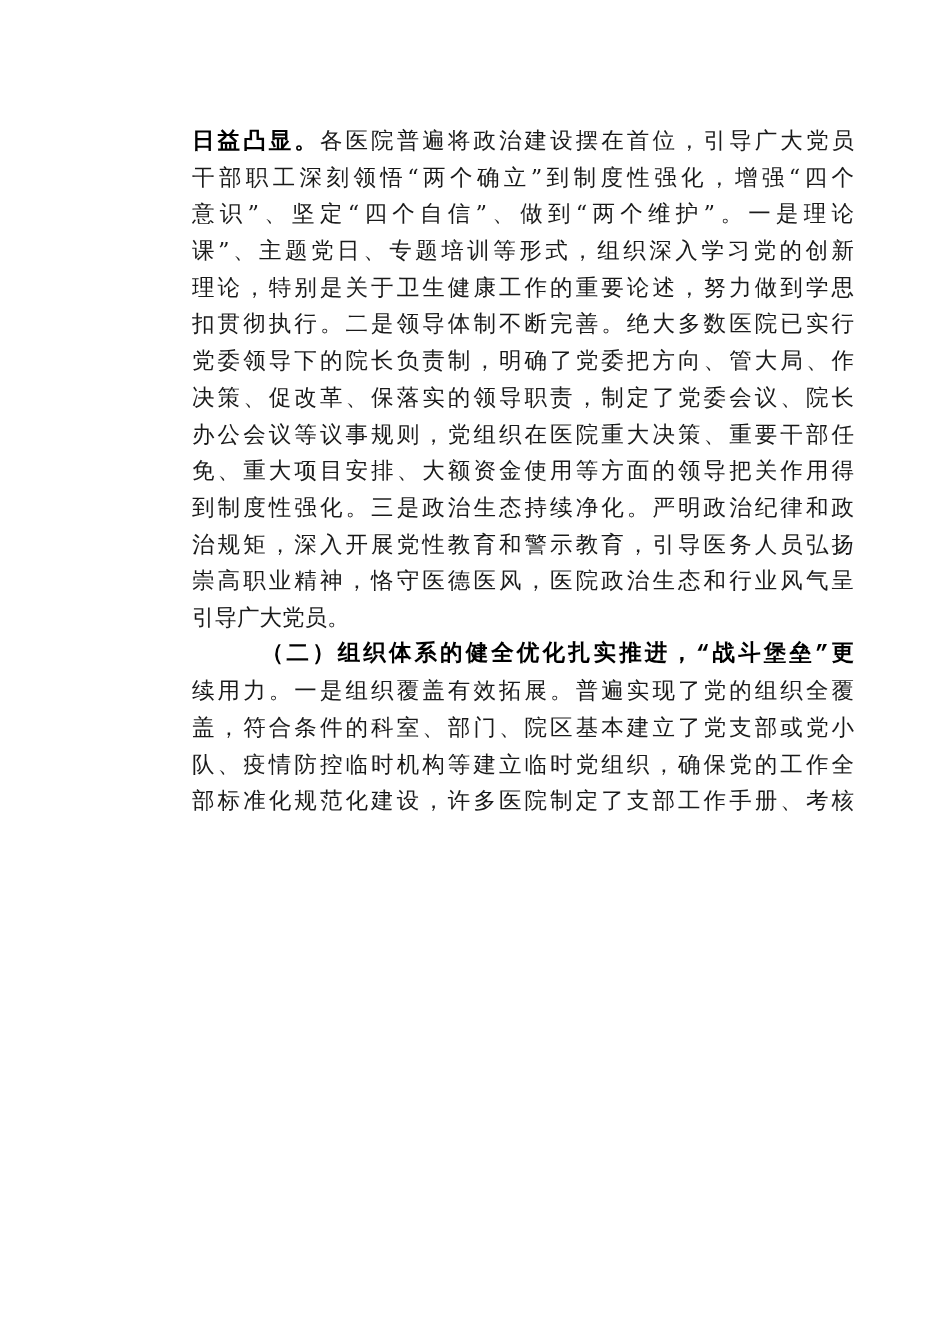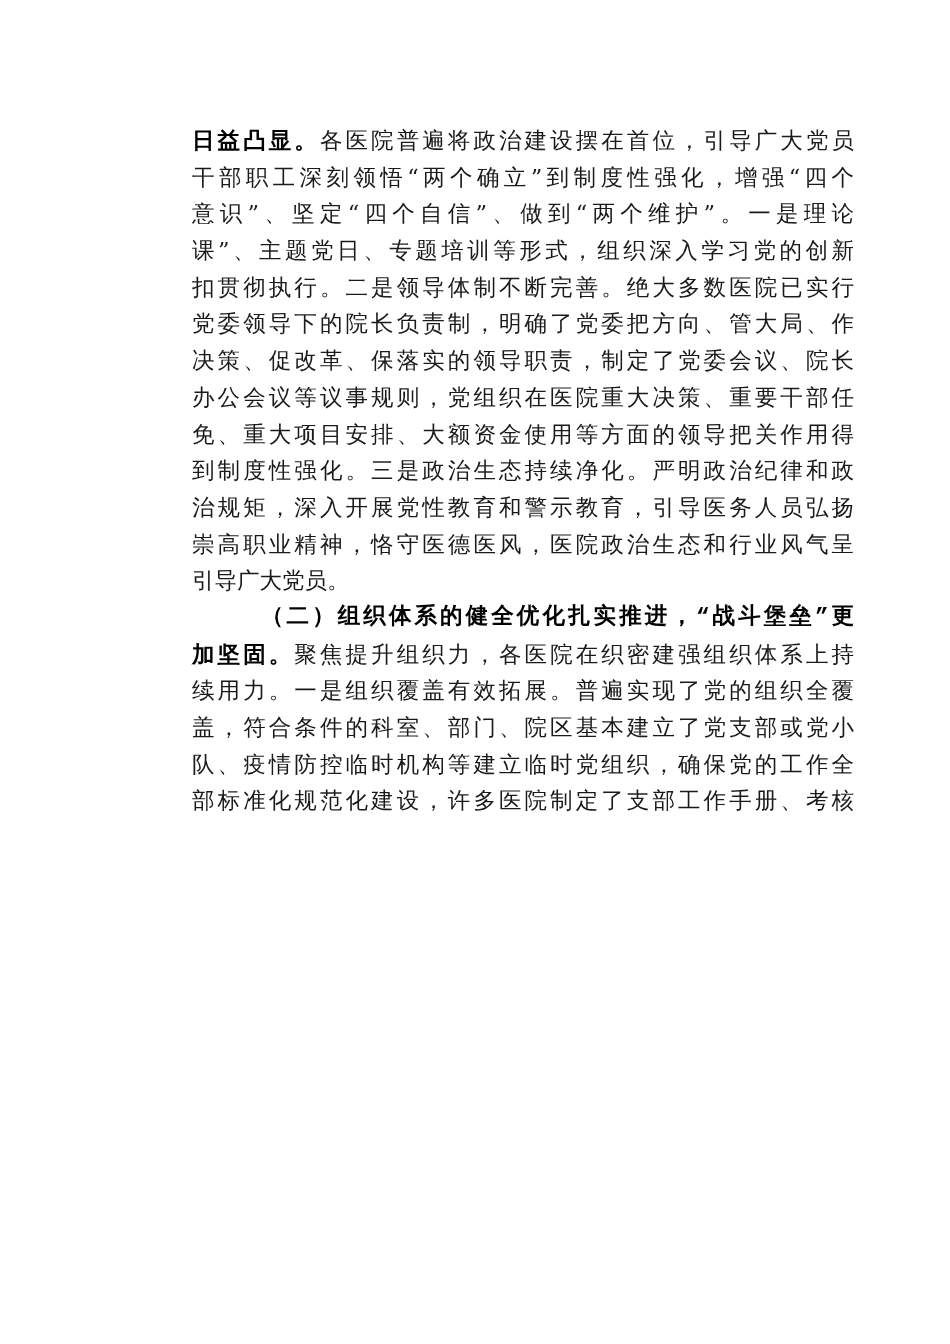--- a/index.html
+++ b/index.html
@@ -17,31 +17,31 @@
 </style>
 </head>
 <body>
 
 <div class="page">
   <div>
     <span class="line"><span class="b">日益凸显。</span><span>各医院普遍将政治建设摆在首位，引导广大党员</span></span>
     <span class="line">干部职工深刻领悟“两个确立”到制度性强化，增强“四个</span>
     <span class="line">意识”、坚定“四个自信”、做到“两个维护”。一是理论</span>
     <span class="line">课”、主题党日、专题培训等形式，组织深入学习党的创新</span>
+    <span class="line">理论，特别是关于卫生健康工作的重要论述，努力做到学思</span>
     <span class="line">扣贯彻执行。二是领导体制不断完善。绝大多数医院已实行</span>
     <span class="line">党委领导下的院长负责制，明确了党委把方向、管大局、作</span>
     <span class="line">决策、促改革、保落实的领导职责，制定了党委会议、院长</span>
     <span class="line">办公会议等议事规则，党组织在医院重大决策、重要干部任</span>
     <span class="line">免、重大项目安排、大额资金使用等方面的领导把关作用得</span>
     <span class="line">到制度性强化。三是政治生态持续净化。严明政治纪律和政</span>
     <span class="line">治规矩，深入开展党性教育和警示教育，引导医务人员弘扬</span>
     <span class="line">崇高职业精神，恪守医德医风，医院政治生态和行业风气呈</span>
     <span class="line last">引导广大党员。</span>
   </div>
   <div>
     <span class="line indent b">（二）组织体系的健全优化扎实推进，“战斗堡垒”更</span>
-    <span class="line"><span class="b">加坚固。</span><span>聚焦提升组织力，各医院在织密建强组织体系上持</span></span>
     <span class="line">续用力。一是组织覆盖有效拓展。普遍实现了党的组织全覆</span>
     <span class="line">盖，符合条件的科室、部门、院区基本建立了党支部或党小</span>
     <span class="line">队、疫情防控临时机构等建立临时党组织，确保党的工作全</span>
     <span class="line">部标准化规范化建设，许多医院制定了支部工作手册、考核</span>
   </div>
 </div>
 
 </body></html>

